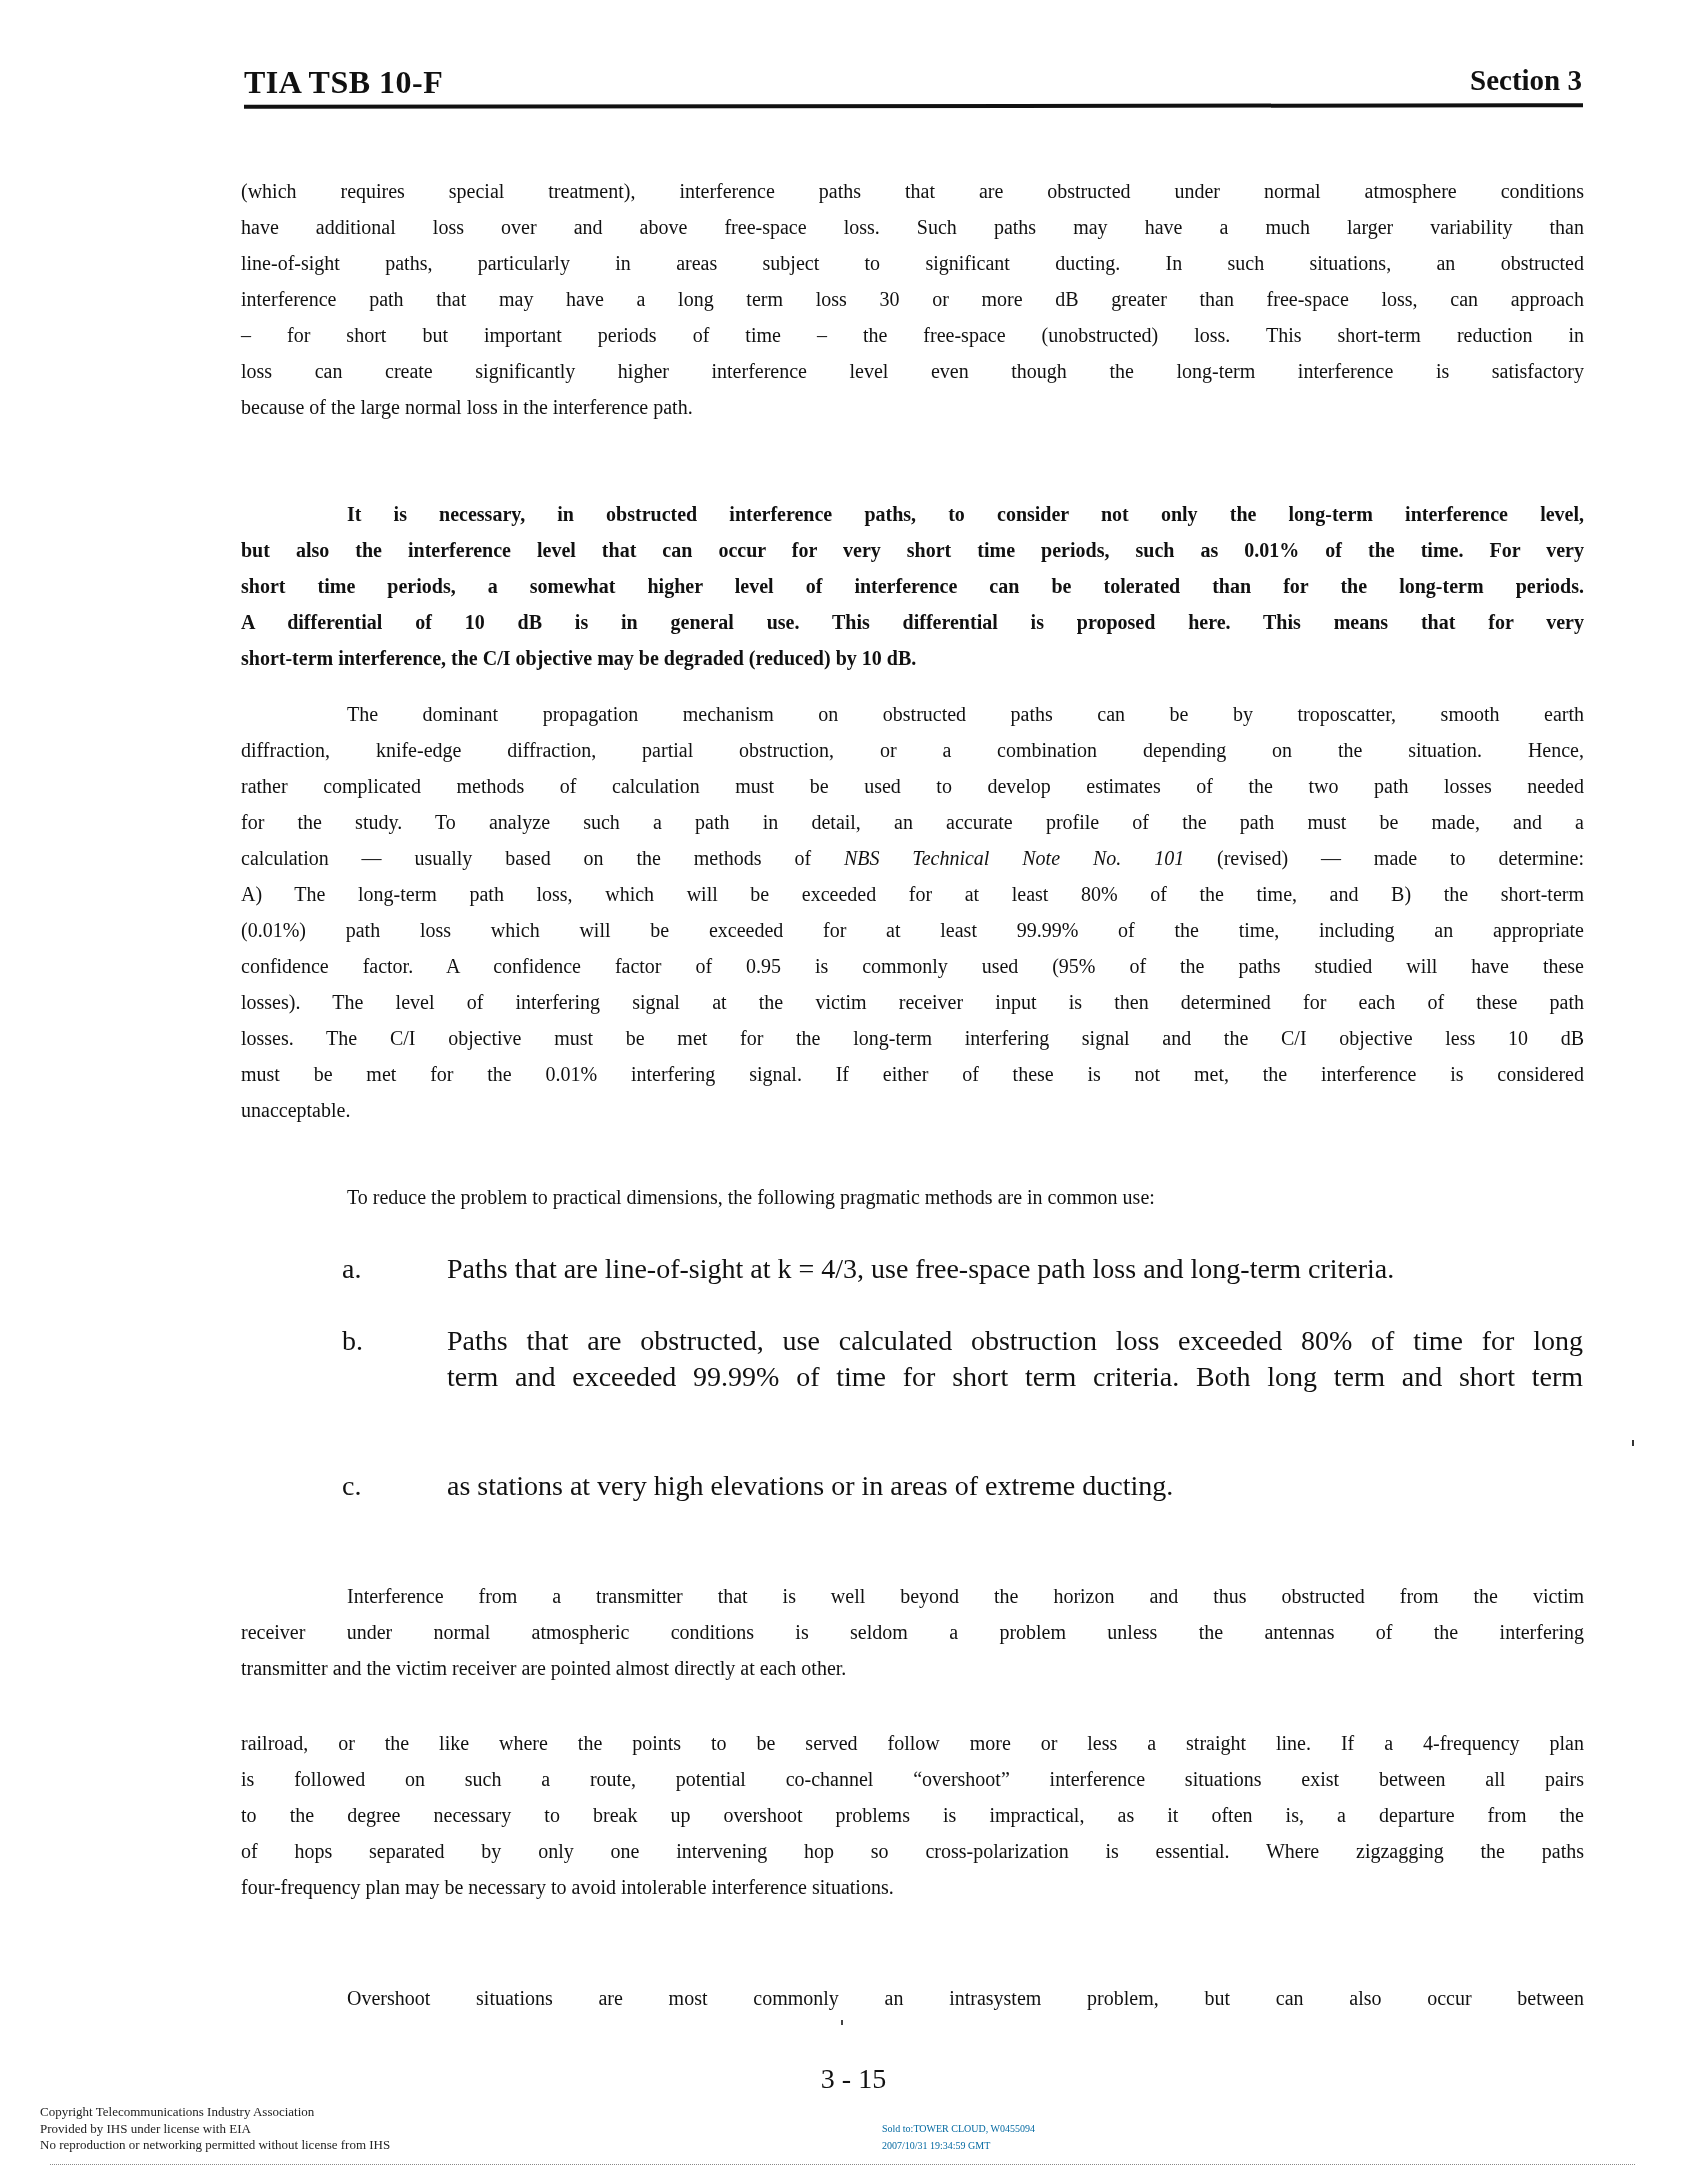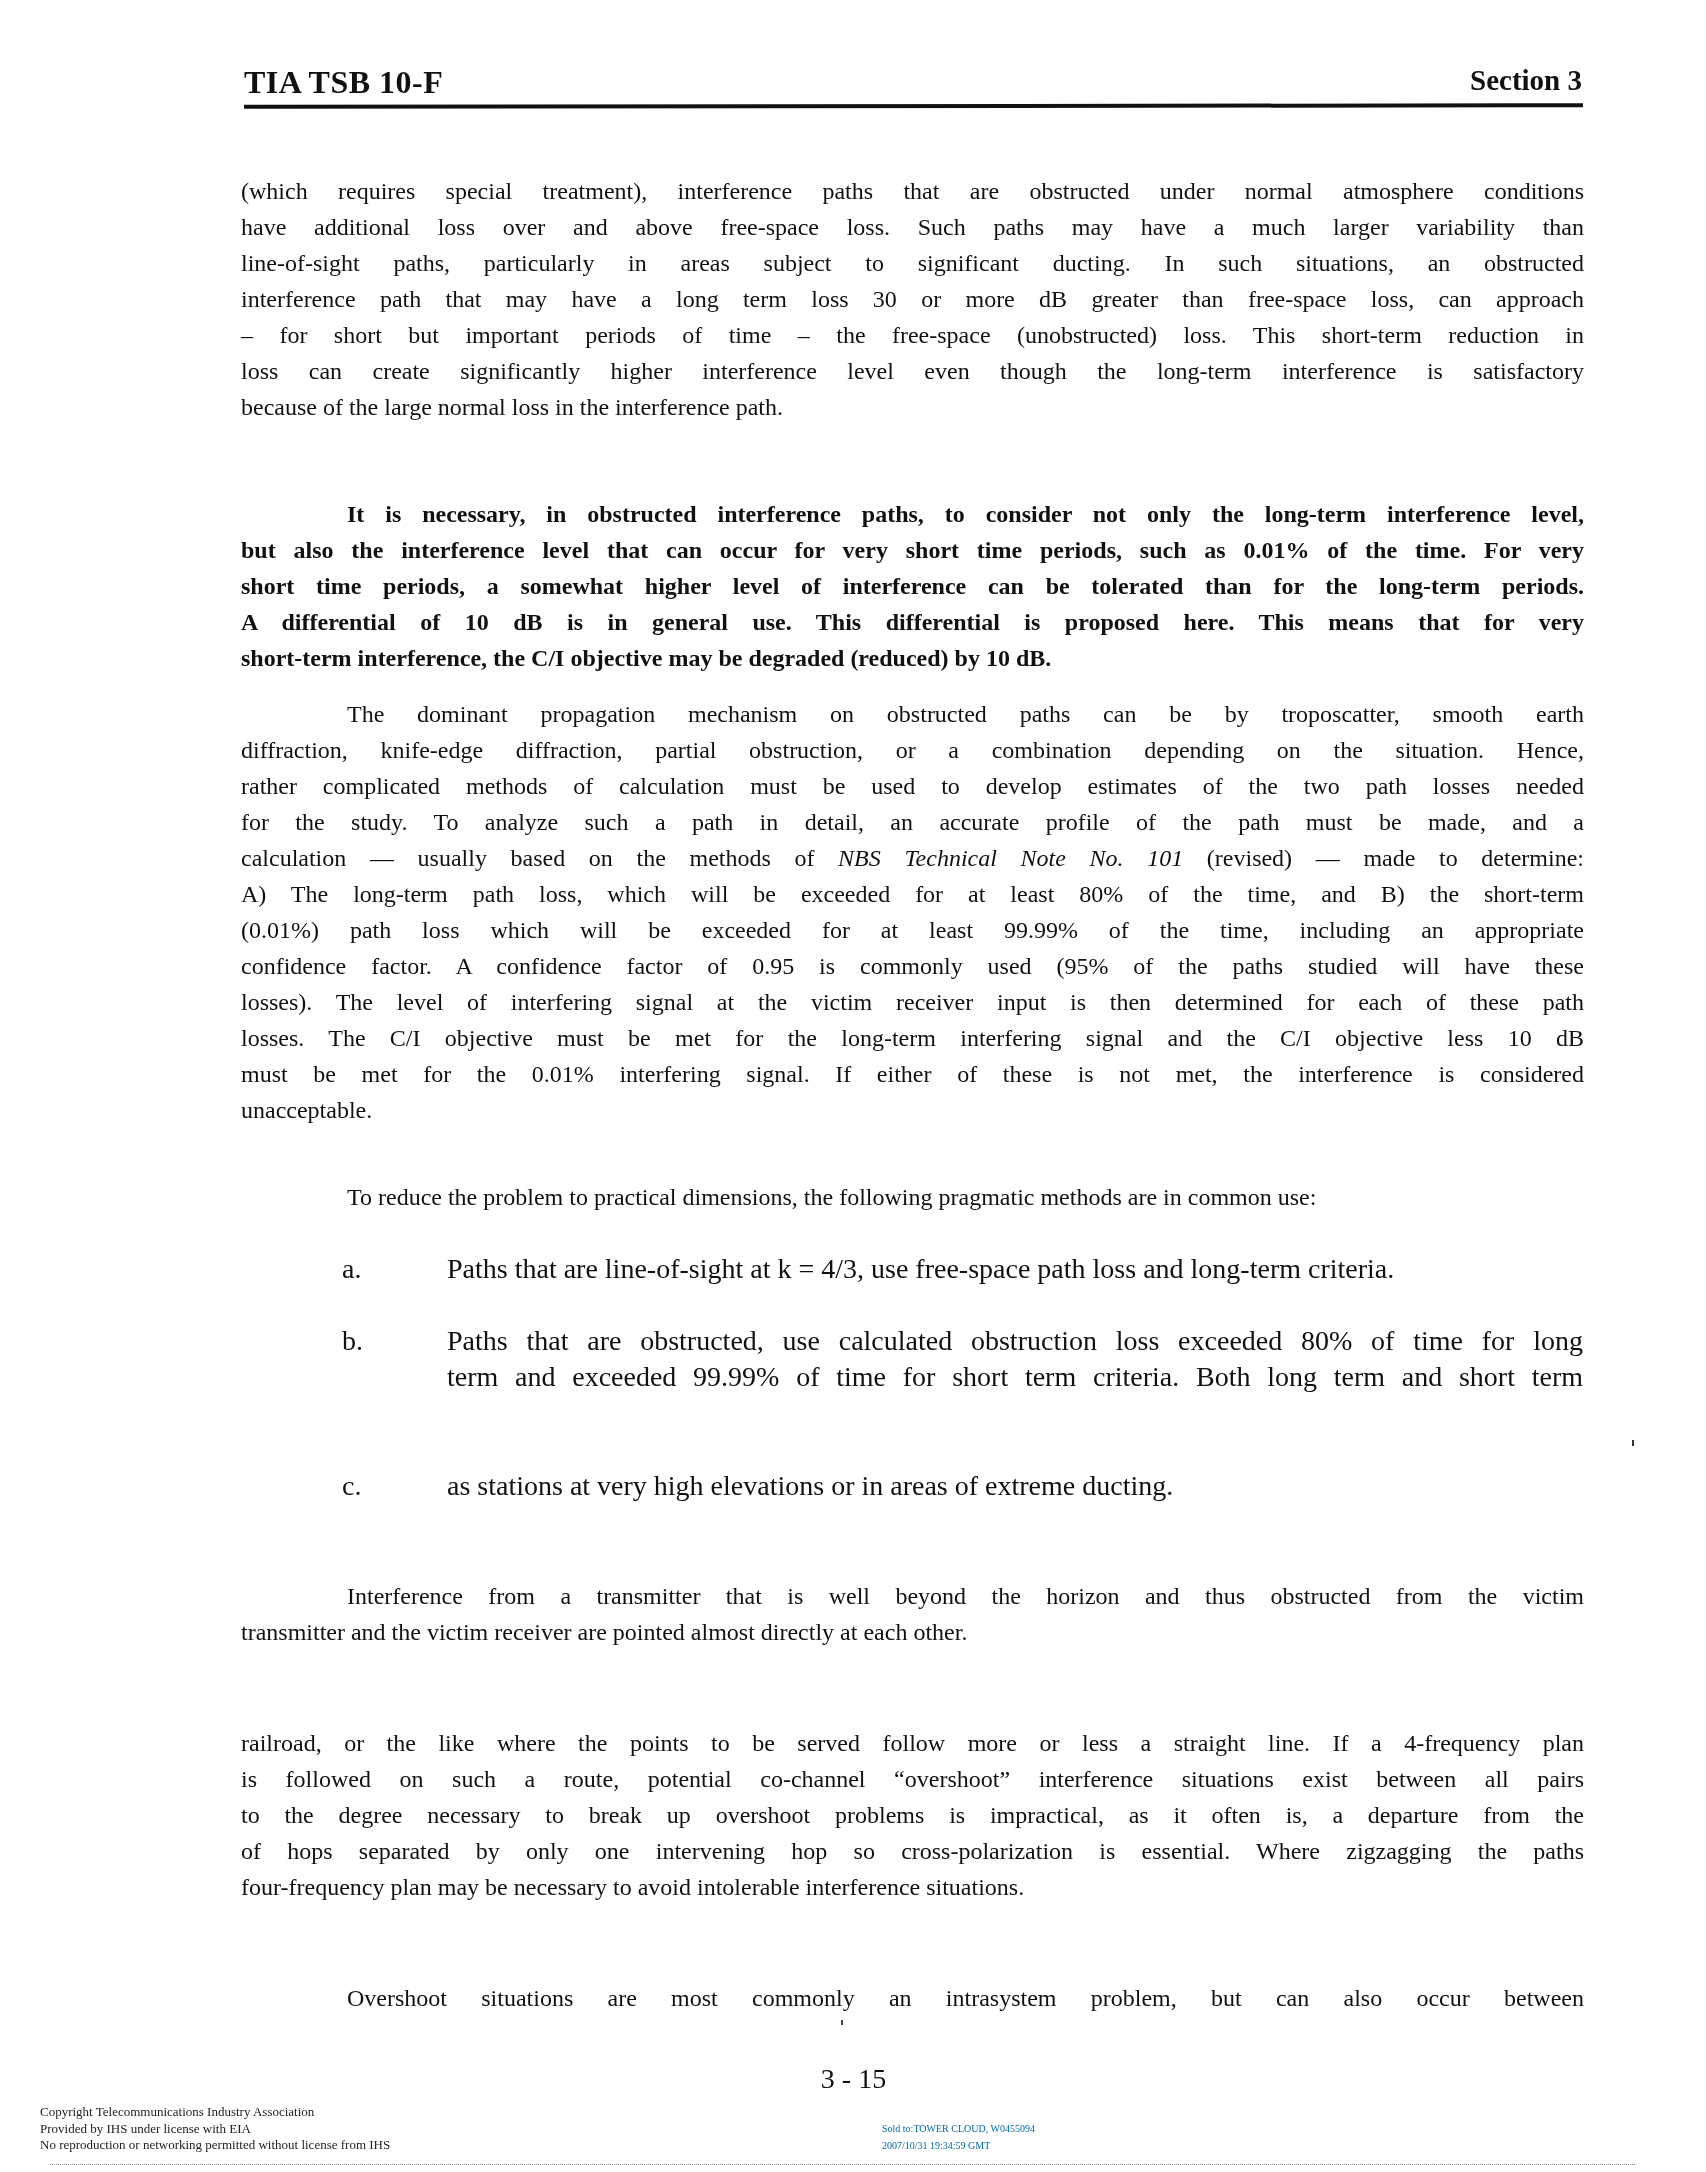--- a/index.html
+++ b/index.html
@@ -2,21 +2,21 @@
 <html style="font-size:8px"><head>
 <meta charset="utf-8">
 <style>
   html, body { margin: 0; padding: 0; background: #ffffff; }
   body { width: 1707px; height: 2172px; position: relative; overflow: hidden; color: #111; }
   .serif { font-family: "Liberation Serif", "DejaVu Serif", serif; }
   .sans { font-family: Liberation Serif, serif; }
   .header-left { position: absolute; left: 244px; top: 64px; font-size: 32px; font-weight: bold; letter-spacing: 0.5px; }
   .header-right { position: absolute; right: 125px; top: 64px; font-size: 29px; font-weight: bold; }
   .header-rule { position: absolute; left: 244px; top: 104px; width: 1339px; height: 3.5px; background: #111; transform: rotate(-0.06deg); }
-  .para { position: absolute; left: 241px; width: 1343px; font-size: 24px; line-height: 36px; }
+  .para { position: absolute; left: 241px; width: 1343px; font-size: 20px; line-height: 36px; }
   .line { display: block; white-space: nowrap; text-align: justify; text-align-last: justify; height: 36px; overflow: visible; }
   .line.last { text-align-last: left; }
   .indent { padding-left: 106px; }
   .list-item { position: absolute; left: 241px; width: 1343px; font-size: 28px; line-height: 36px; }
   .list-marker { position: absolute; left: 101px; top: 0; }
   .list-text { position: absolute; left: 206px; width: 1136px; }
   .page-number { position: absolute; left: 0; width: 1707px; top: 2063px; text-align: center; font-size: 28px; }
   .footer-left { position: absolute; left: 40px; top: 2104px; font-size: 13px; line-height: 16.6px; color: #222; }
   .footer-mid { position: absolute; left: 882px; top: 2121px; font-size: 10px; line-height: 16.6px; color: #0369a1; }
   .scan-noise { position: absolute; top: 2164px; left: 50px; width: 1585px; height: 1.5px; border-top: 1.5px dotted #888; }
@@ -85,20 +85,21 @@
 
 <div class="list-item serif" style="top:1468px;">
   <span class="list-marker">c.</span>
   <div class="list-text">
     <span class="line last">as stations at very high elevations or in areas of extreme ducting.</span>
   </div>
 </div>
 
 <div class="para serif" style="top:1578px;">
   <span class="line indent">Interference from a transmitter that is well beyond the horizon and thus obstructed from the victim</span>
+  <span class="line">receiver under normal atmospheric conditions is seldom a problem unless the antennas of the interfering</span>
   <span class="line last">transmitter and the victim receiver are pointed almost directly at each other.</span>
 </div>
 
 <div class="para serif" style="top:1725px;">
   <span class="line">railroad, or the like where the points to be served follow more or less a straight line.  If a 4-frequency plan</span>
   <span class="line">is followed on such a route, potential co-channel “overshoot” interference situations exist between all pairs</span>
   <span class="line">to the degree necessary to break up overshoot problems is impractical, as it often is, a departure from the</span>
   <span class="line">of hops separated by only one intervening hop so cross-polarization is essential.  Where zigzagging the paths</span>
   <span class="line last">four-frequency plan may be necessary to avoid intolerable interference situations.</span>
 </div>

